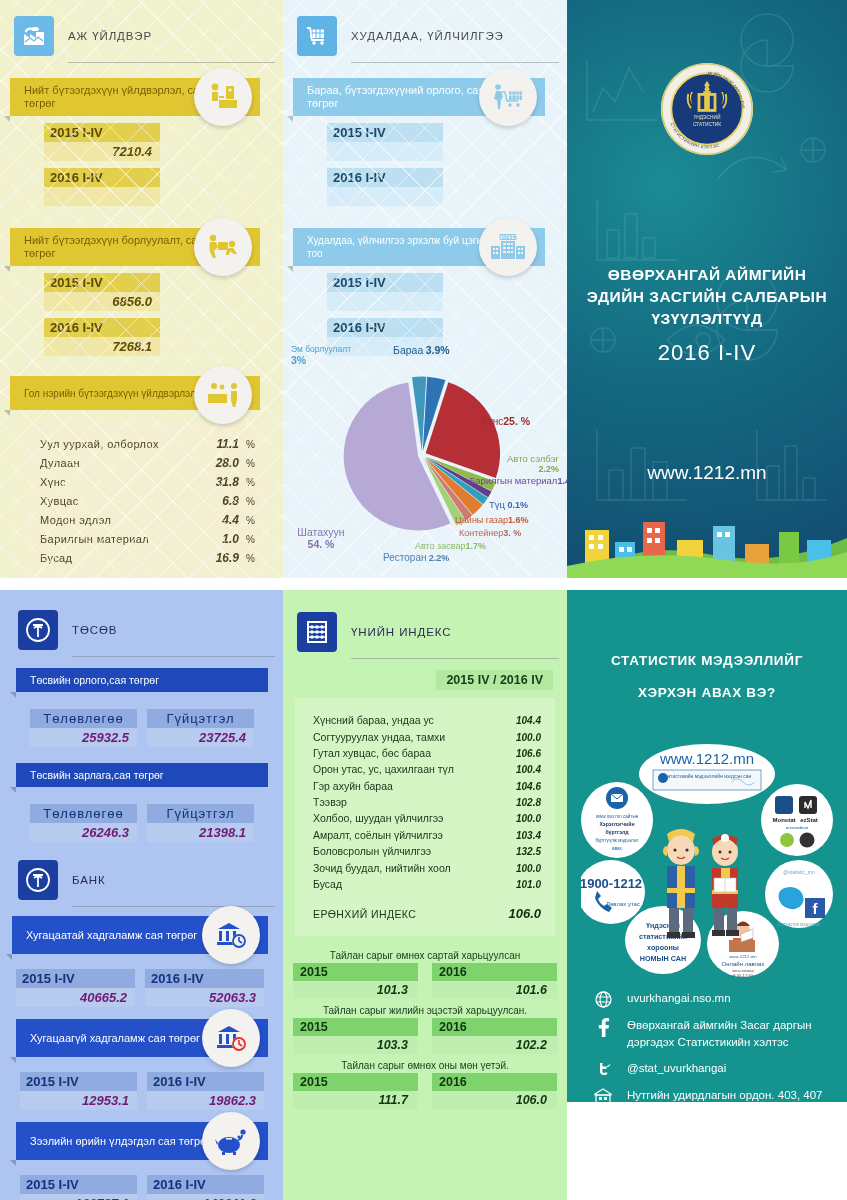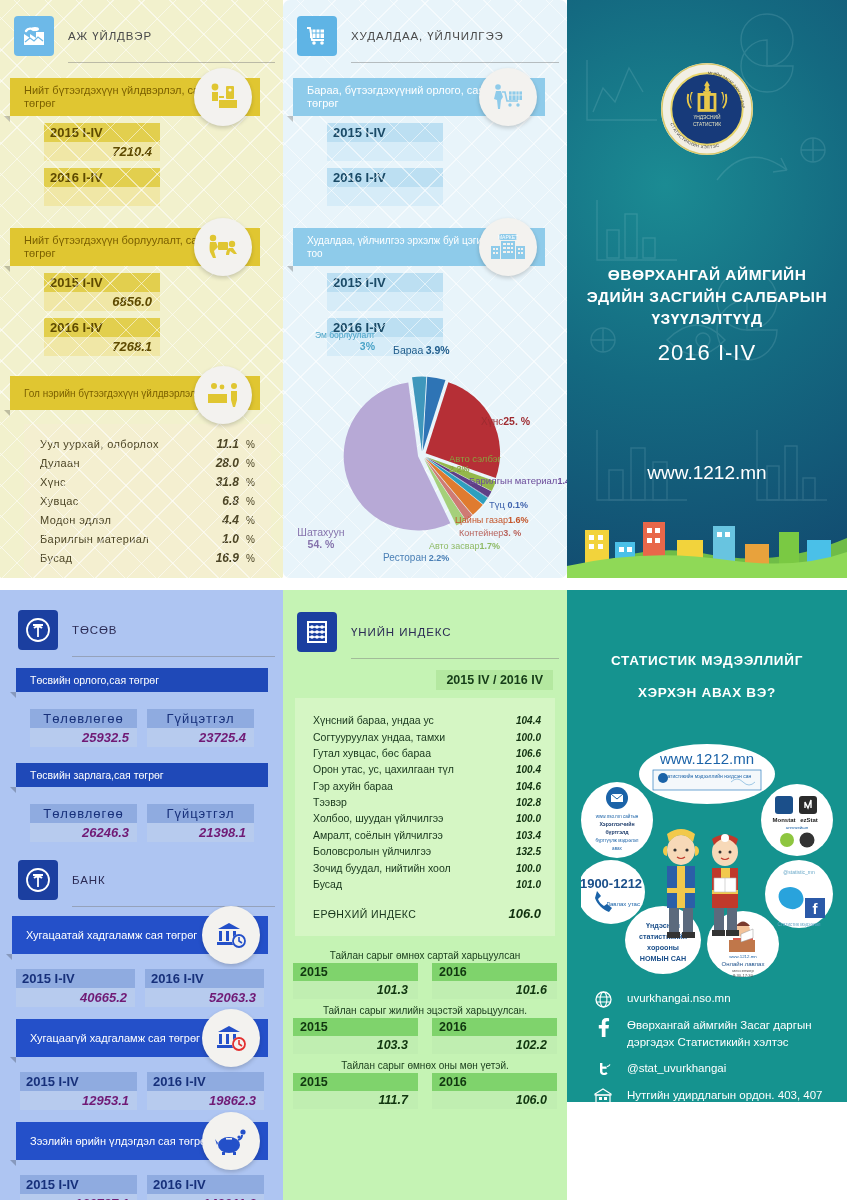--- a/index.html
+++ b/index.html
@@ -8,21 +8,21 @@
     font-family:"Liberation Sans", sans-serif;
     background:#fff; overflow:hidden;
   }
   .page { position:relative; width:847px; height:1200px; }
 
   
   .panel { position:absolute; overflow:hidden; }
   .p-industry { left:0; top:0; width:283px; height:578px;
       background:#f2f1cd; }
   .p-trade    { left:283px; top:0; width:284px; height:578px;
-      background:#e8f4fa;border-radius:7px; }
+      background:#e8f4fa; }
   .p-cover    { left:567px; top:0; width:280px; height:578px;
       background:radial-gradient(circle at 35% 32%, #1b8b93 0%, #146a81 45%, #12496f 100%); }
   .p-budget   { left:0; top:590px; width:283px; height:610px;
       background:#aec5f2; }
   .p-price    { left:283px; top:590px; width:284px; height:610px;
       background:#c5f3b4; }
   .p-contact  { left:567px; top:590px; width:280px; height:512px;
       background:#15938f; }
 
   
@@ -357,35 +357,35 @@
           <path d="M 0.04618571954843954 0.029864348474274303 L 0.8876606524171231 0.5701605055526349 A 1 1 0 0 1 0.8841828854852465 0.5755389308783657 Z" fill="#3f4fa0"></path>
           <path d="M 0.04449223635202055 0.0323332785902689 L 0.8824894022888276 0.5780078609943603 A 1 1 0 0 1 0.8222711916814611 0.6608711824963454 Z" fill="#2e9fbe"></path>
           <path d="M 0.03926447066583121 0.03851365138924223 L 0.8170434259952717 0.6670515552953187 A 1 1 0 0 1 0.6827001848026447 0.804013802776065 Z" fill="#e07b2f"></path>
           <path d="M 0.03304554298030151 0.04396580590796722 L 0.676481257117115 0.80946595729479 A 1 1 0 0 1 0.5894855990305586 0.8748535624808912 Z" fill="#cf7b74"></path>
           <path d="M 0.027311292595954176 0.047739850196017355 L 0.5837513486462114 0.8786276067689414 A 1 1 0 0 1 0.4615453402953677 0.9485399344647654 Z" fill="#a5d07a"></path>
           <path d="M -0.052692910171275156 0.01576252573929467 L 0.3815411375281384 0.9165626100080427 A 1 1 0 1 1 -0.1844549811862926 -0.9755188453364627 Z" fill="#b7a9d6"></path>
           <path d="M -0.0019835940758191604 -0.0549642188568379 L -0.1337456650908366 -1.0462455899325953 A 1 1 0 0 1 0.057980412403623977 -1.0531647587920423 Z" fill="#3f97bc"></path>
         </g>
     </svg>
 
-    <div class="plab" style="left:8px; top:0; color:#4aa3c7; text-align:right; width:84px;">
+    <div class="plab" style="left:8px; top:14px; color:#4aa3c7; text-align:left; width:84px;">
       <span>Эм борлуулалт</span><br>
       <b>3%</b>
     </div>
 
     <div class="plab" style="left:110px; top:14px; color:#1f5c8b;">
       <span style="font-size:10.5px;">Бараа</span>
       <b>3.9%</b>
     </div>
 
     <div class="plab" style="left:198px; top:85px; color:#9e2b30;">
       <span style="font-size:10px;">Хүнс</span><b>25. %</b>
     </div>
 
-    <div class="plab" style="left:166px; top:123px; color:#8aa33f; text-align:left; width:110px;">
+    <div class="plab" style="left:166px; top:123px; color:#8aa33f; text-align:right; width:110px;">
       <span style="font-size:9.5px;">Авто сэлбэг</span><br>
       <b style="font-size:9px;">2.2%</b>
     </div>
 
     <div class="plab" style="left:186px; top:146px; color:#6b4b9a; text-align:right; width:92px; line-height:10px;">
       <span style="font-size:9.5px;">Барилгын материал</span><b style="font-size:9px;">1.4%</b>
     </div>
 
     <div class="plab" style="left:206px; top:169px; color:#3f63ad;">
       <span style="font-size:9.5px;">Түц</span>
@@ -393,21 +393,21 @@
     </div>
 
     <div class="plab" style="left:172px; top:185px; color:#c4552a;">
       <span style="font-size:9px;">Цайны газар</span><b style="font-size:9px;">1.6%</b>
     </div>
 
     <div class="plab" style="left:176px; top:198px; color:#b8635c;">
       <span style="font-size:9px;">Контейнер</span><b style="font-size:9px;">3. %</b>
     </div>
 
-    <div class="plab" style="left:146px; top:211px; color:#8fba65;">
+    <div class="plab" style="left:132px; top:211px; color:#8fba65;">
       <span style="font-size:9px;">Авто засвар</span><b style="font-size:9px;">1.7%</b>
     </div>
 
     <div class="plab" style="left:100px; top:222px; color:#4a7fb5;">
       <span style="font-size:10px;">Ресторан</span>
       <b style="font-size:9px;">2.2%</b>
     </div>
 
     <div class="plab" style="left:2px; top:196px; color:#8573ac; text-align:center; width:72px;">
       <span style="font-size:10.5px;">Шатахуун</span><br>

